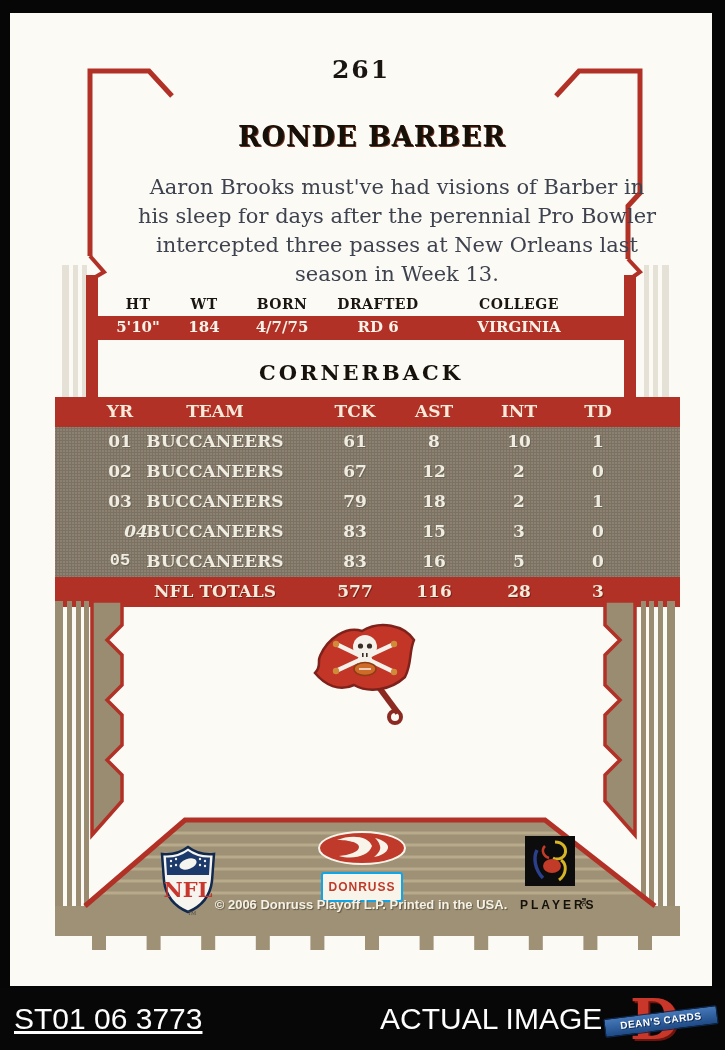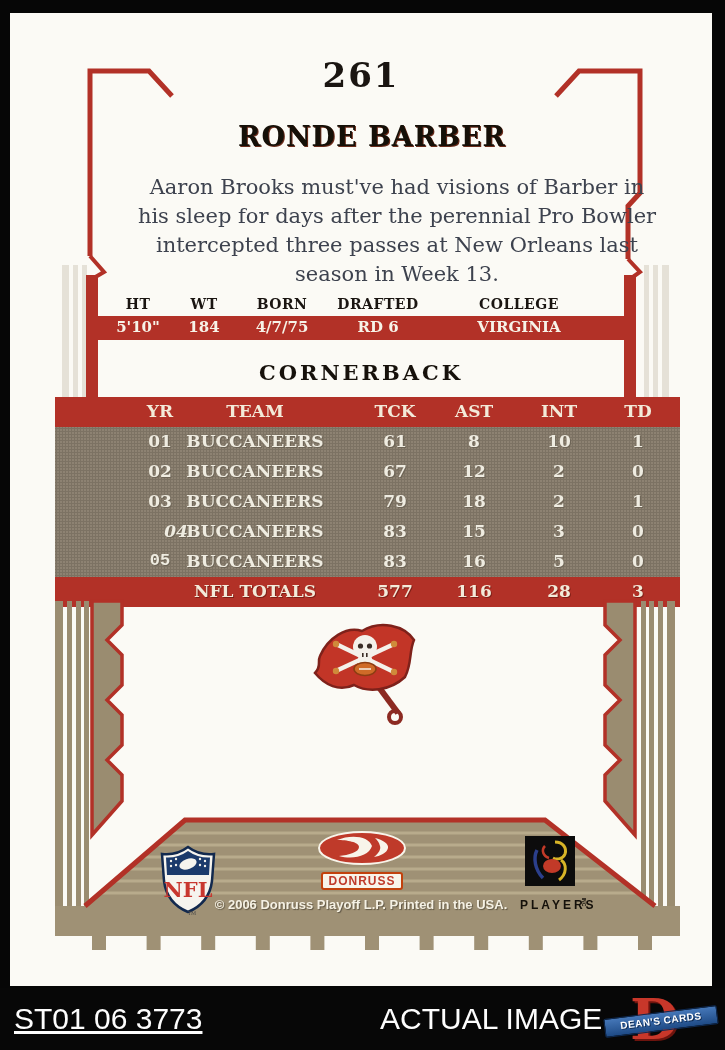--- a/index.html
+++ b/index.html
@@ -2,58 +2,58 @@
 <html><head>
 <meta charset="utf-8">
 <style>
   html,body{margin:0;padding:0;}
   body{width:725px;height:1050px;background:#060606;position:relative;overflow:hidden;
        font-family:"DejaVu Serif", serif;}
   .card{position:absolute;left:10px;top:13px;width:702px;height:973px;background:#fbfaf5;}
 
   
   .card-number{position:absolute;top:42px;left:0;width:100%;text-align:center;
-    font-size:34px;font-weight:bold;color:#1a1511;letter-spacing:2px;}
+    font-size:25px;font-weight:bold;color:#1a1511;letter-spacing:2px;}
   .player-name{position:absolute;top:108px;left:0;width:100%;text-align:center;
     font-size:27px;font-weight:bold;color:#151008;letter-spacing:1px;
     text-shadow:1px 1px 0 #6b2c1b;padding-left:11px;}
   .blurb{position:absolute;top:160px;left:86px;width:530px;text-align:center;
     font-size:21px;line-height:29px;color:#3d424e;margin-left:36px;}
 
   
   .bio-labels{position:absolute;left:85px;top:283px;width:540px;height:18px;}
   .bio-labels span{position:absolute;transform:translateX(-50%);font-size:14px;
     font-weight:bold;color:#1a1511;letter-spacing:.5px;white-space:nowrap;}
   .bio-bar{position:absolute;left:85px;top:303px;width:540px;height:24px;background:#b23127;}
   .bio-bar span{position:absolute;top:2px;transform:translateX(-50%);font-size:15px;
     font-weight:bold;color:#f7f3e8;white-space:nowrap;}
   .position-label{position:absolute;top:347px;left:0;width:100%;text-align:center;
     font-size:21px;font-weight:bold;color:#16110b;letter-spacing:3px;}
 
   
   .stats{position:absolute;left:45px;top:384px;width:625px;}
   .srow{position:relative;height:30px;}
   .srow span{position:absolute;top:4px;transform:translateX(-50%);font-size:17px;
-    font-weight:bold;white-space:nowrap;margin-left:40px;}
+    font-weight:bold;white-space:nowrap;}
   .stats-header{background:#b23127;}
   .stats-header span{color:#f3ead9;}
   .stats-body{background:#8d8272;
     background-image:radial-gradient(#7c7263 1px, transparent 1.4px);background-size:3px 3px;}
   .stats-body .srow span{color:#efece1;text-shadow:1px 1px 0 #6d6456;}
   .stats-totals{background:#b23127;}
   .stats-totals span{color:#f3ead9;text-shadow:1px 1px 0 #7e1f17;}
 
   
   .frame-svg,.bottom-svg{position:absolute;left:0;top:0;}
 
   
   .nfl-shield{position:absolute;left:148px;top:832px;}
   .donruss{position:absolute;left:303px;top:817px;width:98px;text-align:center;}
-  .donruss-pill{display:inline-block;margin-top:2px;background:#f8f4ea;border:2px solid #c2410c;
-    border-radius:3px;padding:0 5px;font-family:"Liberation Sans",sans-serif;
+  .donruss-pill{display:inline-block;margin-top:2px;background:#f8f4ea;border:2px solid #0ea5e9;
+    border-radius:3px;padding:6px 5px;font-family:"Liberation Sans",sans-serif;
     font-size:12px;font-weight:bold;color:#bf3a2a;letter-spacing:1px;}
   .copyright{position:absolute;left:0;top:884px;width:702px;text-align:center;
     font-family:"Liberation Sans",sans-serif;font-size:13px;font-weight:bold;color:#f5f1e4;
     text-shadow:1px 1px 1px #5f5644;}
   .players{position:absolute;left:510px;top:823px;width:60px;text-align:center;}
   .players-box{width:50px;height:50px;margin:0 auto;background:#0c0c0c;}
   .players-word{font-family:"Liberation Sans",sans-serif;font-size:12px;font-weight:bold;
     color:#14100a;letter-spacing:3px;margin-top:12px;position:relative;}
   .players-inc{position:absolute;right:-9px;top:1px;font-size:5px;letter-spacing:0;
     transform:rotate(90deg);}

